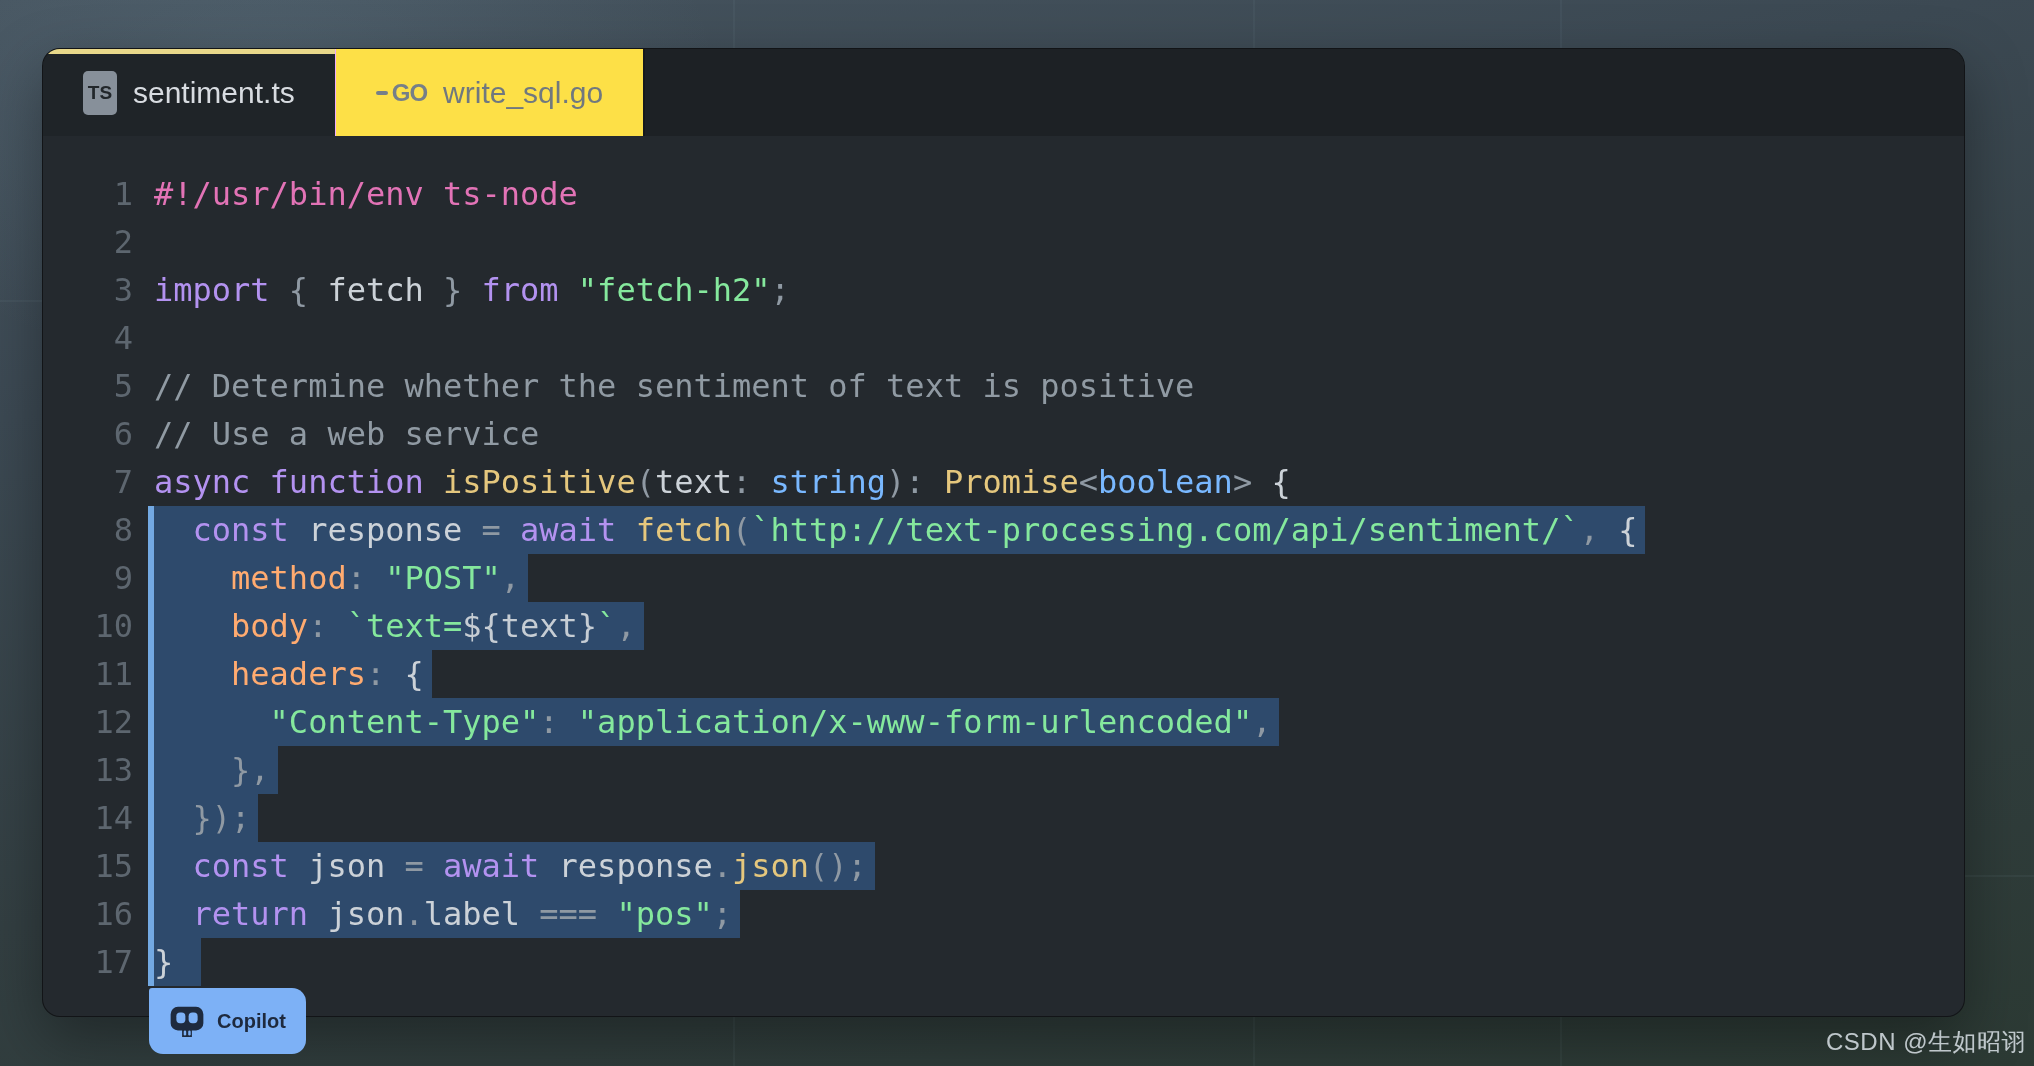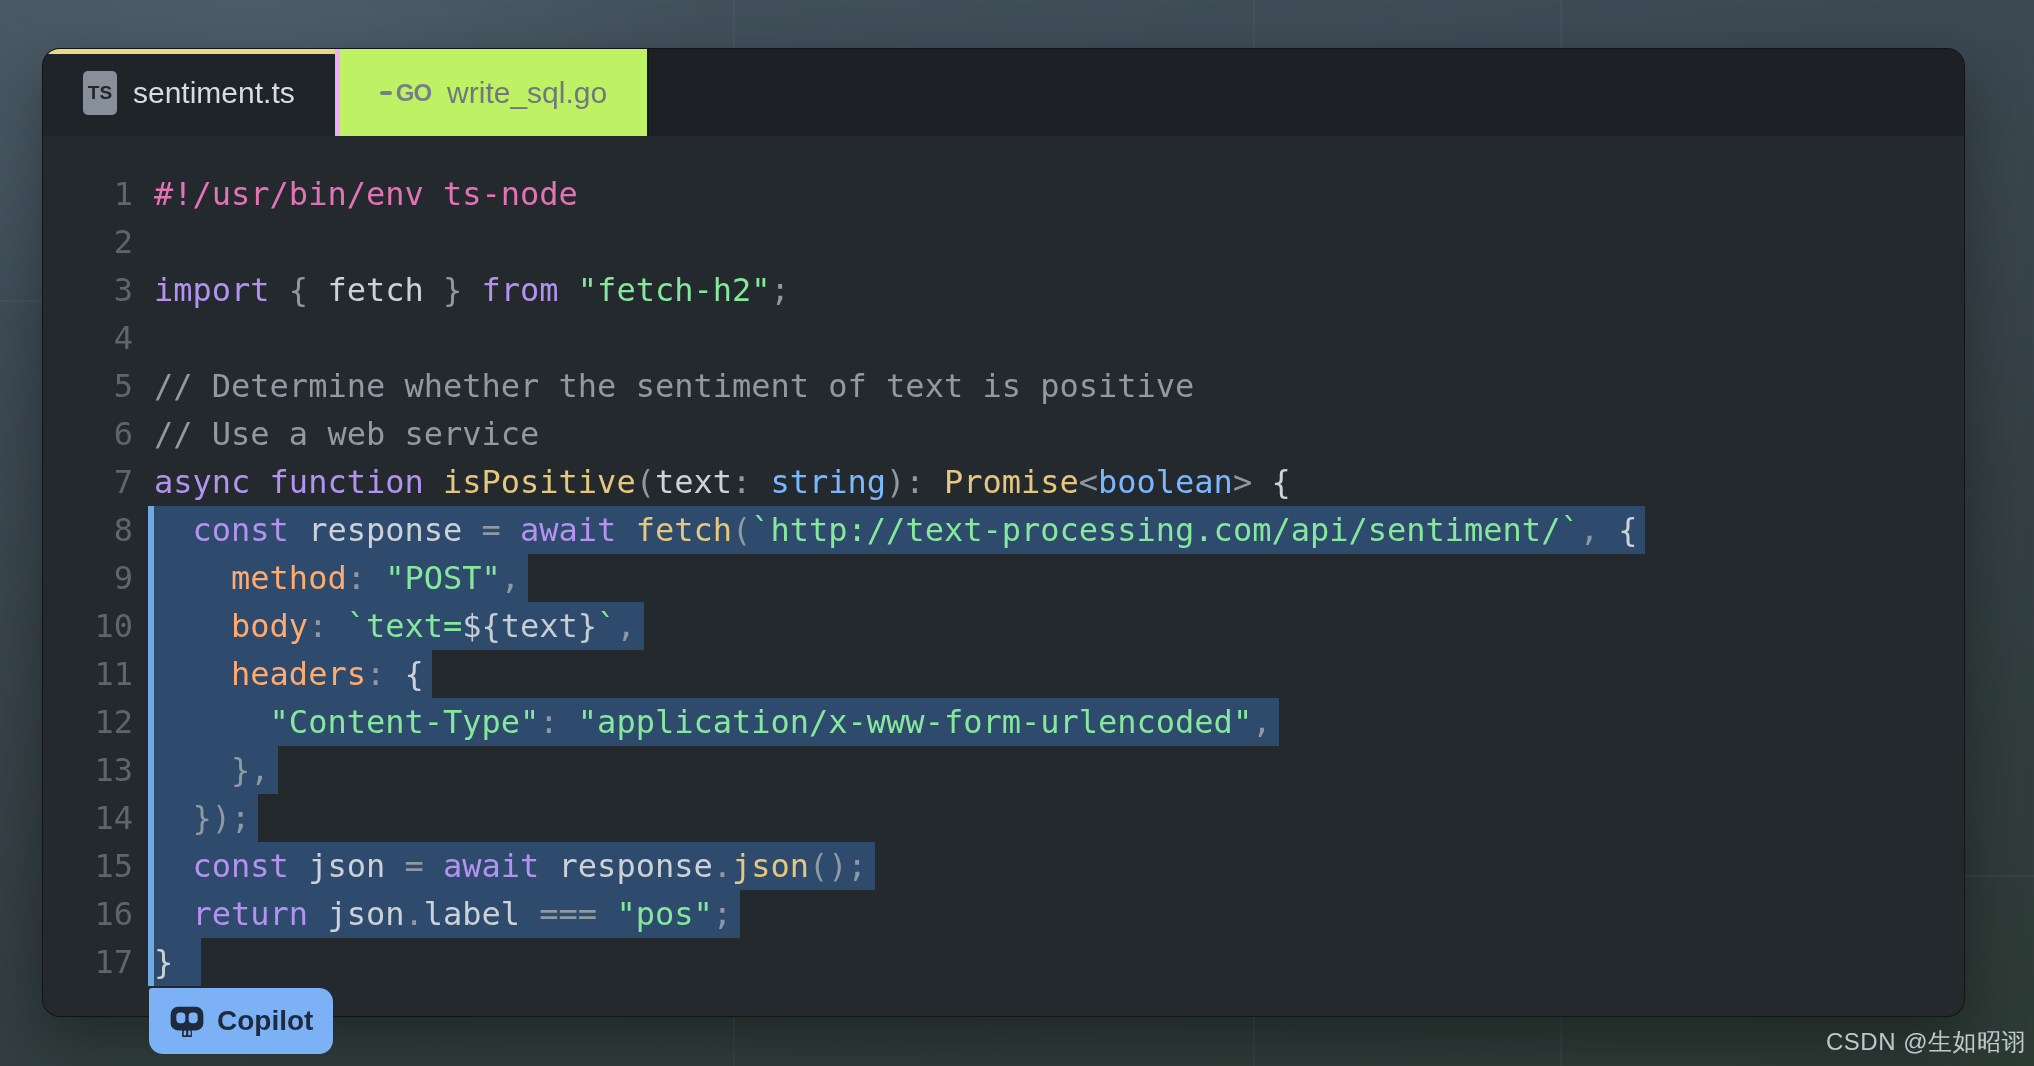--- a/index.html
+++ b/index.html
@@ -24,22 +24,22 @@
     box-shadow:0 22px 60px rgba(0,0,0,0.35);
     box-sizing:border-box;overflow:hidden;
   }
   .tab-bar{
     height:87px;display:flex;align-items:stretch;
     background:#1d2125;
   }
   .tab{
     display:flex;align-items:center;gap:16px;
     padding:0 40px;font-size:30px;color:#70787f;
-    background:#bef264;position:relative;cursor:pointer;
-    border-left:5px solid #f0abfc;box-sizing:border-box;white-space:nowrap;
+    background:#fde047;position:relative;cursor:pointer;
+    border-left:1px solid #f0abfc;box-sizing:border-box;white-space:nowrap;
   }
   .tab:first-child{border-left:none;}
   .tab:last-child{border-right:2px solid #16191c;}
   .tab.active{
     background:#1f2428;color:#d8dce1;
     border-top-left-radius:18px;
   }
   .tab.active::before{
     content:"";position:absolute;left:0;right:0;top:0;height:5px;
     background:var(--accent-tab,#e8d88a);
@@ -81,21 +81,21 @@
   .tk-d{color:var(--c-d,#8f99a3);}
   .tk-m{color:var(--c-m,#e273b6);}
   .tk-i{color:var(--c-i,#c6cdd4);}
 
   
   .copilot-badge{
     position:absolute;left:149px;top:988px;height:66px;
     display:flex;align-items:center;gap:12px;padding:0 20px;
     background:var(--badge-bg,#7db1f6);color:var(--badge-fg,#1e2a3e);
     border-radius:14px;border-top-left-radius:3px;
-    font-weight:bold;font-size:28px;
+    font-weight:bold;font-size:20px;
   }
   .copilot-badge svg{display:block;}
 
   .watermark{
     position:absolute;right:8px;bottom:8px;
     font-size:24px;color:rgba(225,232,238,0.82);
     letter-spacing:0.5px;
   }
 </style>
 </head>

